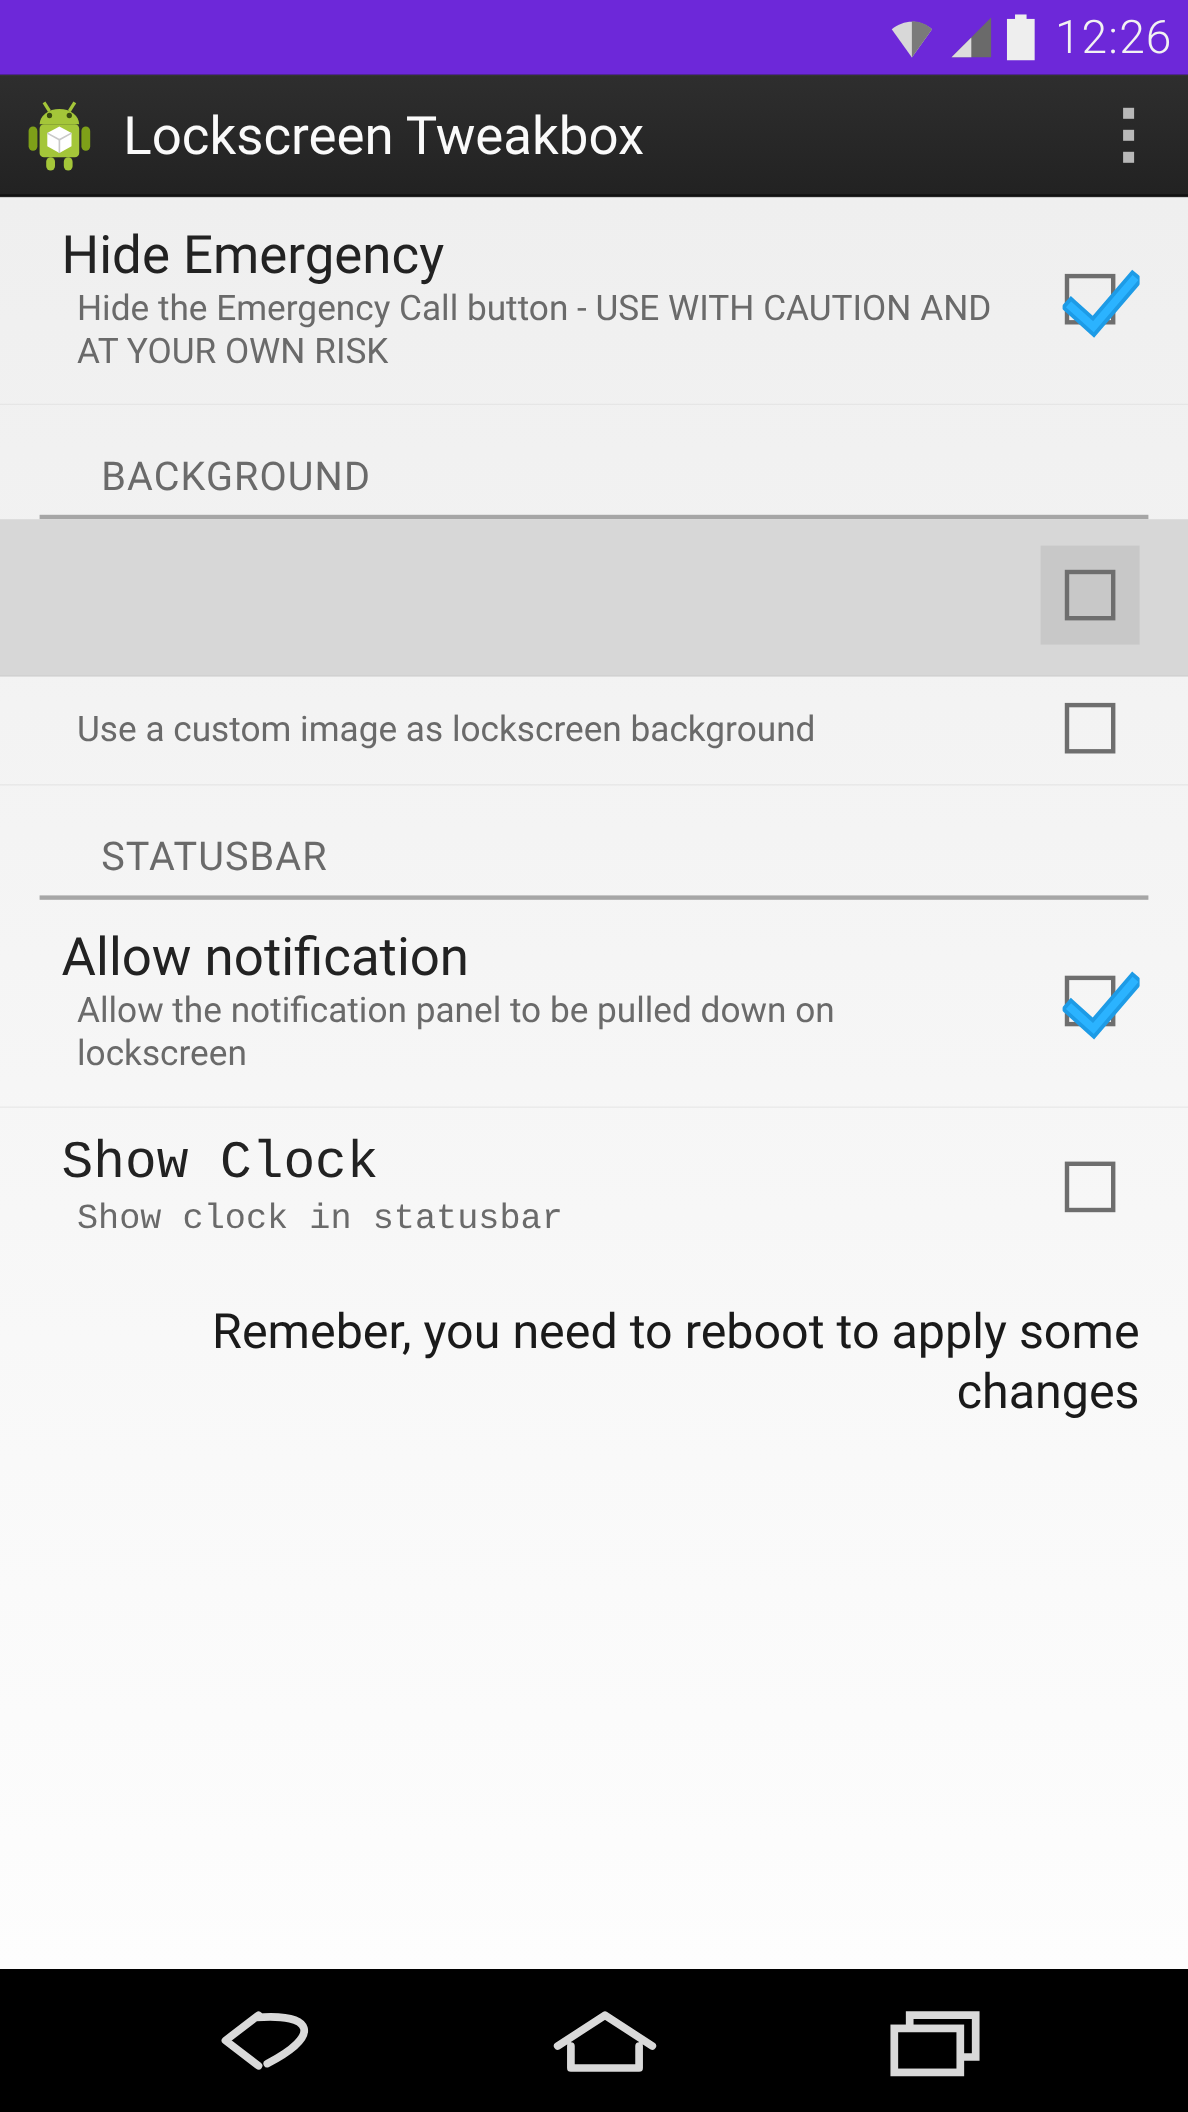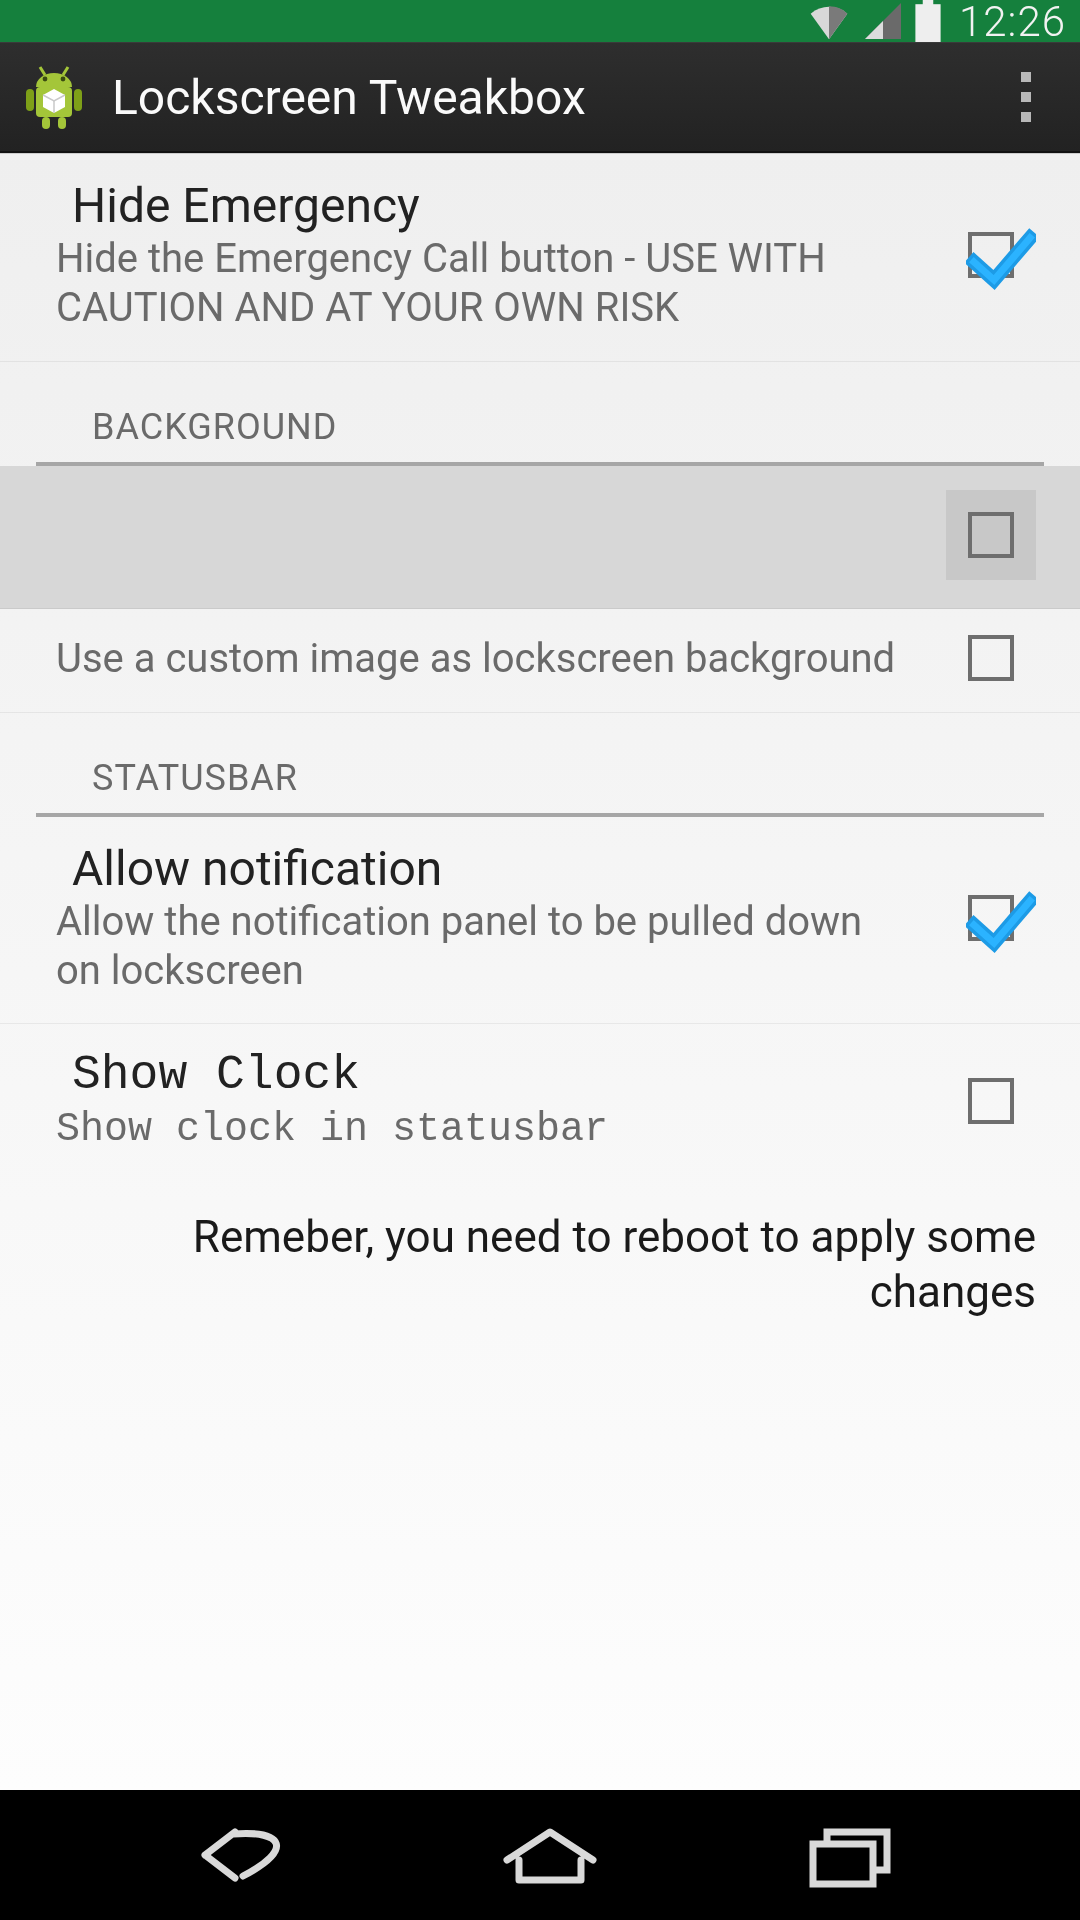--- a/index.html
+++ b/index.html
@@ -1,21 +1,21 @@
 <!DOCTYPE html>
 <html><head>
 <meta charset="utf-8">
 <style>
   * { margin: 0; padding: 0; box-sizing: border-box; }
   html, body { width: 1080px; height: 1920px; overflow: hidden; font-family: Roboto, "Helvetica Neue", Arial, sans-serif; }
   body { background: #000; display: flex; flex-direction: column; }
 
   
   .statusbar {
-    height: 42px; background: #15803d; color: #e8e8e8;
+    height: 68px; background: #6d28d9; color: #e8e8e8;
     display: flex; align-items: center; justify-content: flex-end;
     padding: 4px 14px; gap: 12px;
     font-size: 40px; letter-spacing: 1px;
   }
   .statusbar svg { display: block; }
   .sb-time { font-weight: 300; font-size: 42px; color:#f2f2f2; margin-left:6px;}
 
   
   .actionbar {
     height: 111px; background: linear-gradient(#2e2e2e,#222222);
@@ -36,22 +36,22 @@
     overflow: hidden;
     border-top: 1px solid #ccc;
   }
   .pref {
     display: flex; align-items: center;
     padding: 24px 44px 28px 56px;
     border-bottom: 1px solid rgba(0,0,0,0.06);
   }
   .pref.pressed { background: #d7d7d7; }
   .pref .text { flex: 1; padding-right: 30px; }
-  .pref .ptitle { font-size: 48px; color: #222; font-weight: 400; line-height: 1.15; margin-left: 16px; }
-  .pref .psummary { font-size: 40px; color: #6a6a6a; line-height: 1.22; margin-top: 2px; }
+  .pref .ptitle { font-size: 48px; color: #222; font-weight: 400; line-height: 1.15; }
+  .pref .psummary { font-size: 32px; color: #6a6a6a; line-height: 1.22; margin-top: 2px; margin-left: 14px; }
   .pref .control { width: 90px; display:flex; align-items:center; justify-content:center; }
 
   .section-header {
     padding: 44px 0 14px 56px;
     font-size: 36px; font-weight: 400; color: #6a6a6a;
     letter-spacing: 1px;
     border-bottom: 4px solid #a6a6a6;
     margin: 0 36px 0 36px;
   }
 

